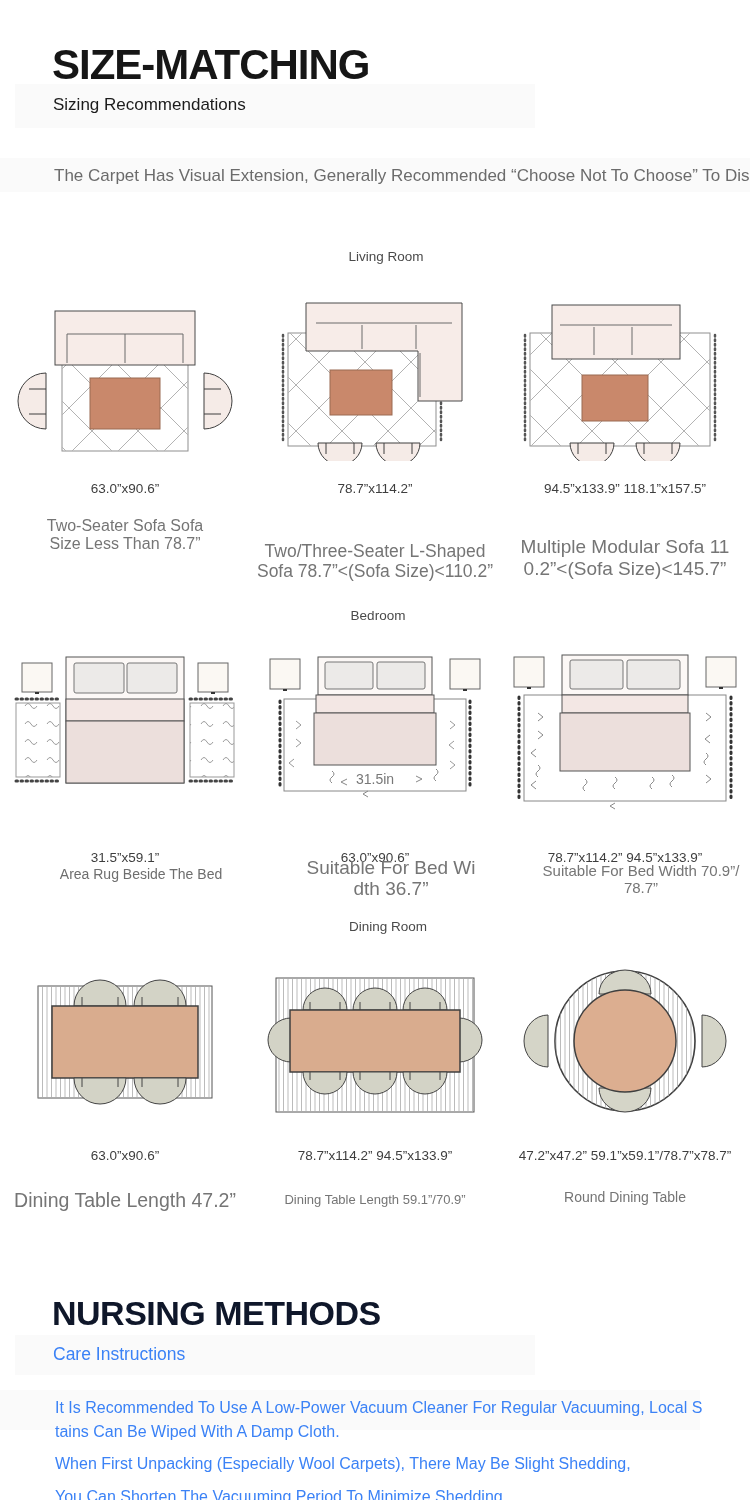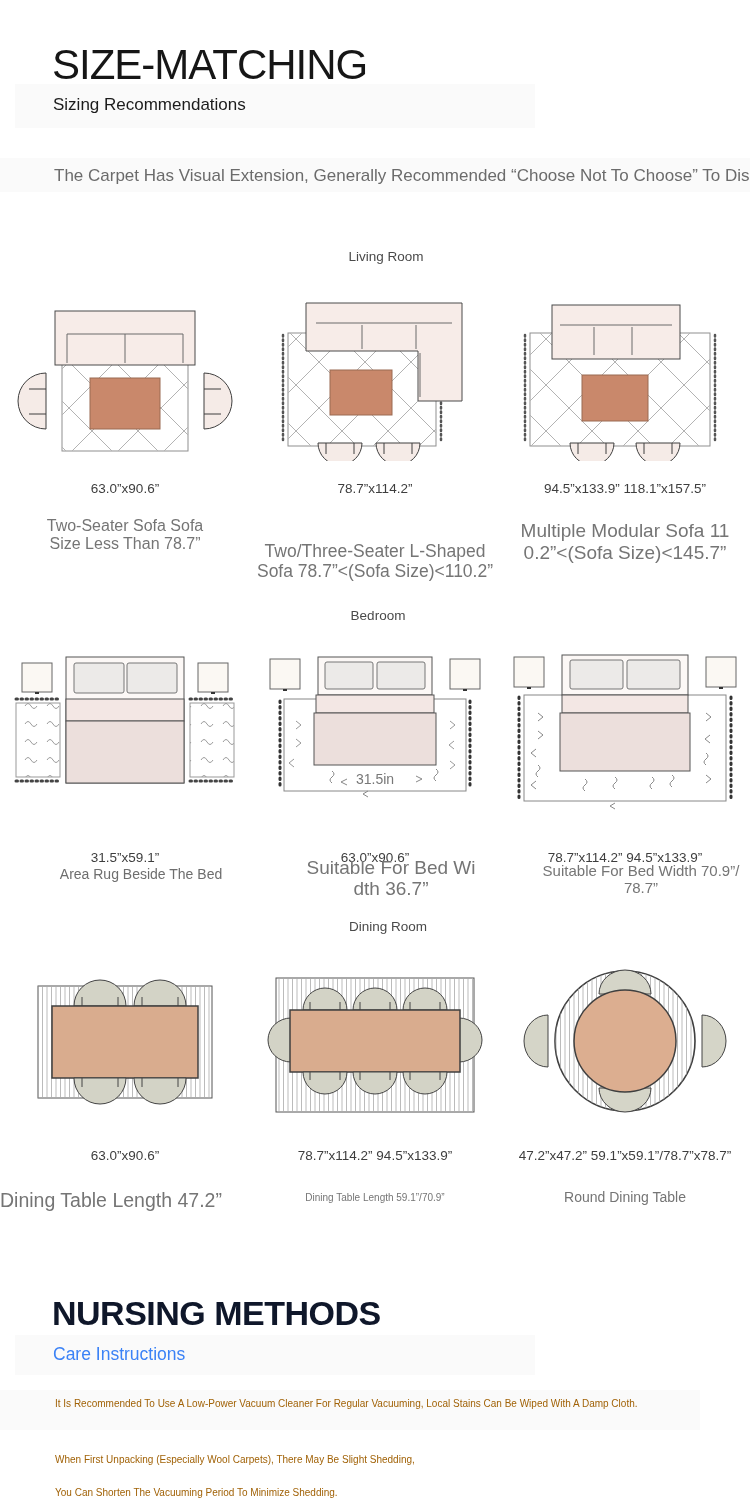--- a/index.html
+++ b/index.html
@@ -8,47 +8,47 @@
     background:#ffffff;
     font-family:"Liberation Sans","DejaVu Sans",sans-serif;
     -webkit-font-smoothing:antialiased;
   }
   .abs{position:absolute;}
   
   .band{background:#fafafa;}
 
   
   .h-title{
-    font-size:42px;font-weight:400;color:#161616;letter-spacing:-1px;line-height:1;
+    font-size:42px;font-weight:700;color:#161616;letter-spacing:-1px;line-height:1;
   }
   .h-sub{font-size:17px;color:#1c1c1c;}
   .intro{
     font-size:17px;color:#6b6b6b;white-space:nowrap;overflow:hidden;width:700px;
   }
 
   
   .grid3{display:grid;grid-template-columns:250px 250px 250px;width:750px;}
   .cell{display:flex;justify-content:center;align-items:flex-start;}
   .seclabel{width:750px;text-align:center;font-size:13.5px;color:#4a4a4a;}
   .sizes{font-size:13.5px;color:#3e3e3e;text-align:center;white-space:nowrap;}
   .cap{color:#757575;text-align:center;}
   .cap-liv1{font-size:16px;width:162px;word-break:break-all;line-height:1.1;}
   .cap-liv2{font-size:17.5px;width:238px;line-height:1.15;}
   .cap-liv3{font-size:19px;width:220px;word-break:break-all;line-height:1.15;}
   .cap-bed1{font-size:14px;color:#6e6e6e;}
   .cap-bed2{font-size:19px;width:174px;word-break:break-all;line-height:1.1;}
   .cap-bed3{font-size:15px;width:200px;word-break:break-all;line-height:1.15;}
   .cap-din1{font-size:19.5px;white-space:nowrap;}
-  .cap-din2{font-size:10px;white-space:nowrap;}
+  .cap-din2{font-size:13px;white-space:nowrap;}
   .cap-din3{font-size:14px;white-space:nowrap;}
 
   
   .n-title{font-size:34px;font-weight:700;color:#0f172a;letter-spacing:-0.5px;line-height:1;}
   .n-sub{font-size:17.5px;color:#3b82f6;}
-  .n-p{font-size:10px;color:#a16207;line-height:1.5;}
+  .n-p{font-size:16px;color:#3b82f6;line-height:1.5;}
   .n-p.wide{width:648px;word-break:break-all;}
 
   svg{display:block;}
 </style>
 </head>
 <body>
 
 <svg width="0" height="0">
   <defs>
     <pattern id="dm" width="46" height="46" patternUnits="userSpaceOnUse">
@@ -128,21 +128,21 @@
 </div>
 
 <div class="abs grid3" style="top:517px;left:0;">
   <div class="cell">
       <div class="cap cap-liv1">Two-Seater Sofa Sofa Size Less Than 78.7”</div>
     </div>
   <div class="cell">
       <div class="cap cap-liv2" style="margin-top:24px;">Two/Three-Seater L-Shaped Sofa 78.7”&lt;(Sofa Size)&lt;110.2”</div>
     </div>
   <div class="cell">
-      <div class="cap cap-liv3" style="margin-top:3px;">Multiple Modular Sofa 110.2”&lt;(Sofa Size)&lt;145.7”</div>
+      <div class="cap cap-liv3" style="margin-top:19px;">Multiple Modular Sofa 110.2”&lt;(Sofa Size)&lt;145.7”</div>
     </div>
 </div>
 
 <div class="abs seclabel" style="top:608px;left:3px;">Bedroom</div>
 
 <div class="abs grid3" style="top:643px;left:0;">
   <div class="cell">
     <svg width="250" height="172" viewBox="0 0 250 172">
       <rect x="22" y="20" width="30" height="29" fill="#fbf8f3" stroke="#666"></rect>
       <rect x="35" y="49" width="4" height="2" fill="#333"></rect>
@@ -279,21 +279,21 @@
     </div>
   <div class="cell">
       <div class="sizes">78.7”x114.2” 94.5”x133.9”</div>
     </div>
   <div class="cell">
       <div class="sizes">47.2”x47.2” 59.1”x59.1”/78.7”x78.7”</div>
     </div>
 </div>
 
 <div class="abs grid3" style="top:1189px;left:0;">
-  <div class="cell" style="justify-content:flex-start;overflow:visible;">
+  <div class="cell" style="justify-content:center;overflow:visible;">
       <div class="cap cap-din1">Dining Table Length 47.2”</div>
     </div>
   <div class="cell">
       <div class="cap cap-din2" style="margin-top:3px;">Dining Table Length 59.1”/70.9”</div>
     </div>
   <div class="cell">
       <div class="cap cap-din3" style="margin-top:0;">Round Dining Table</div>
     </div>
 </div>
 

